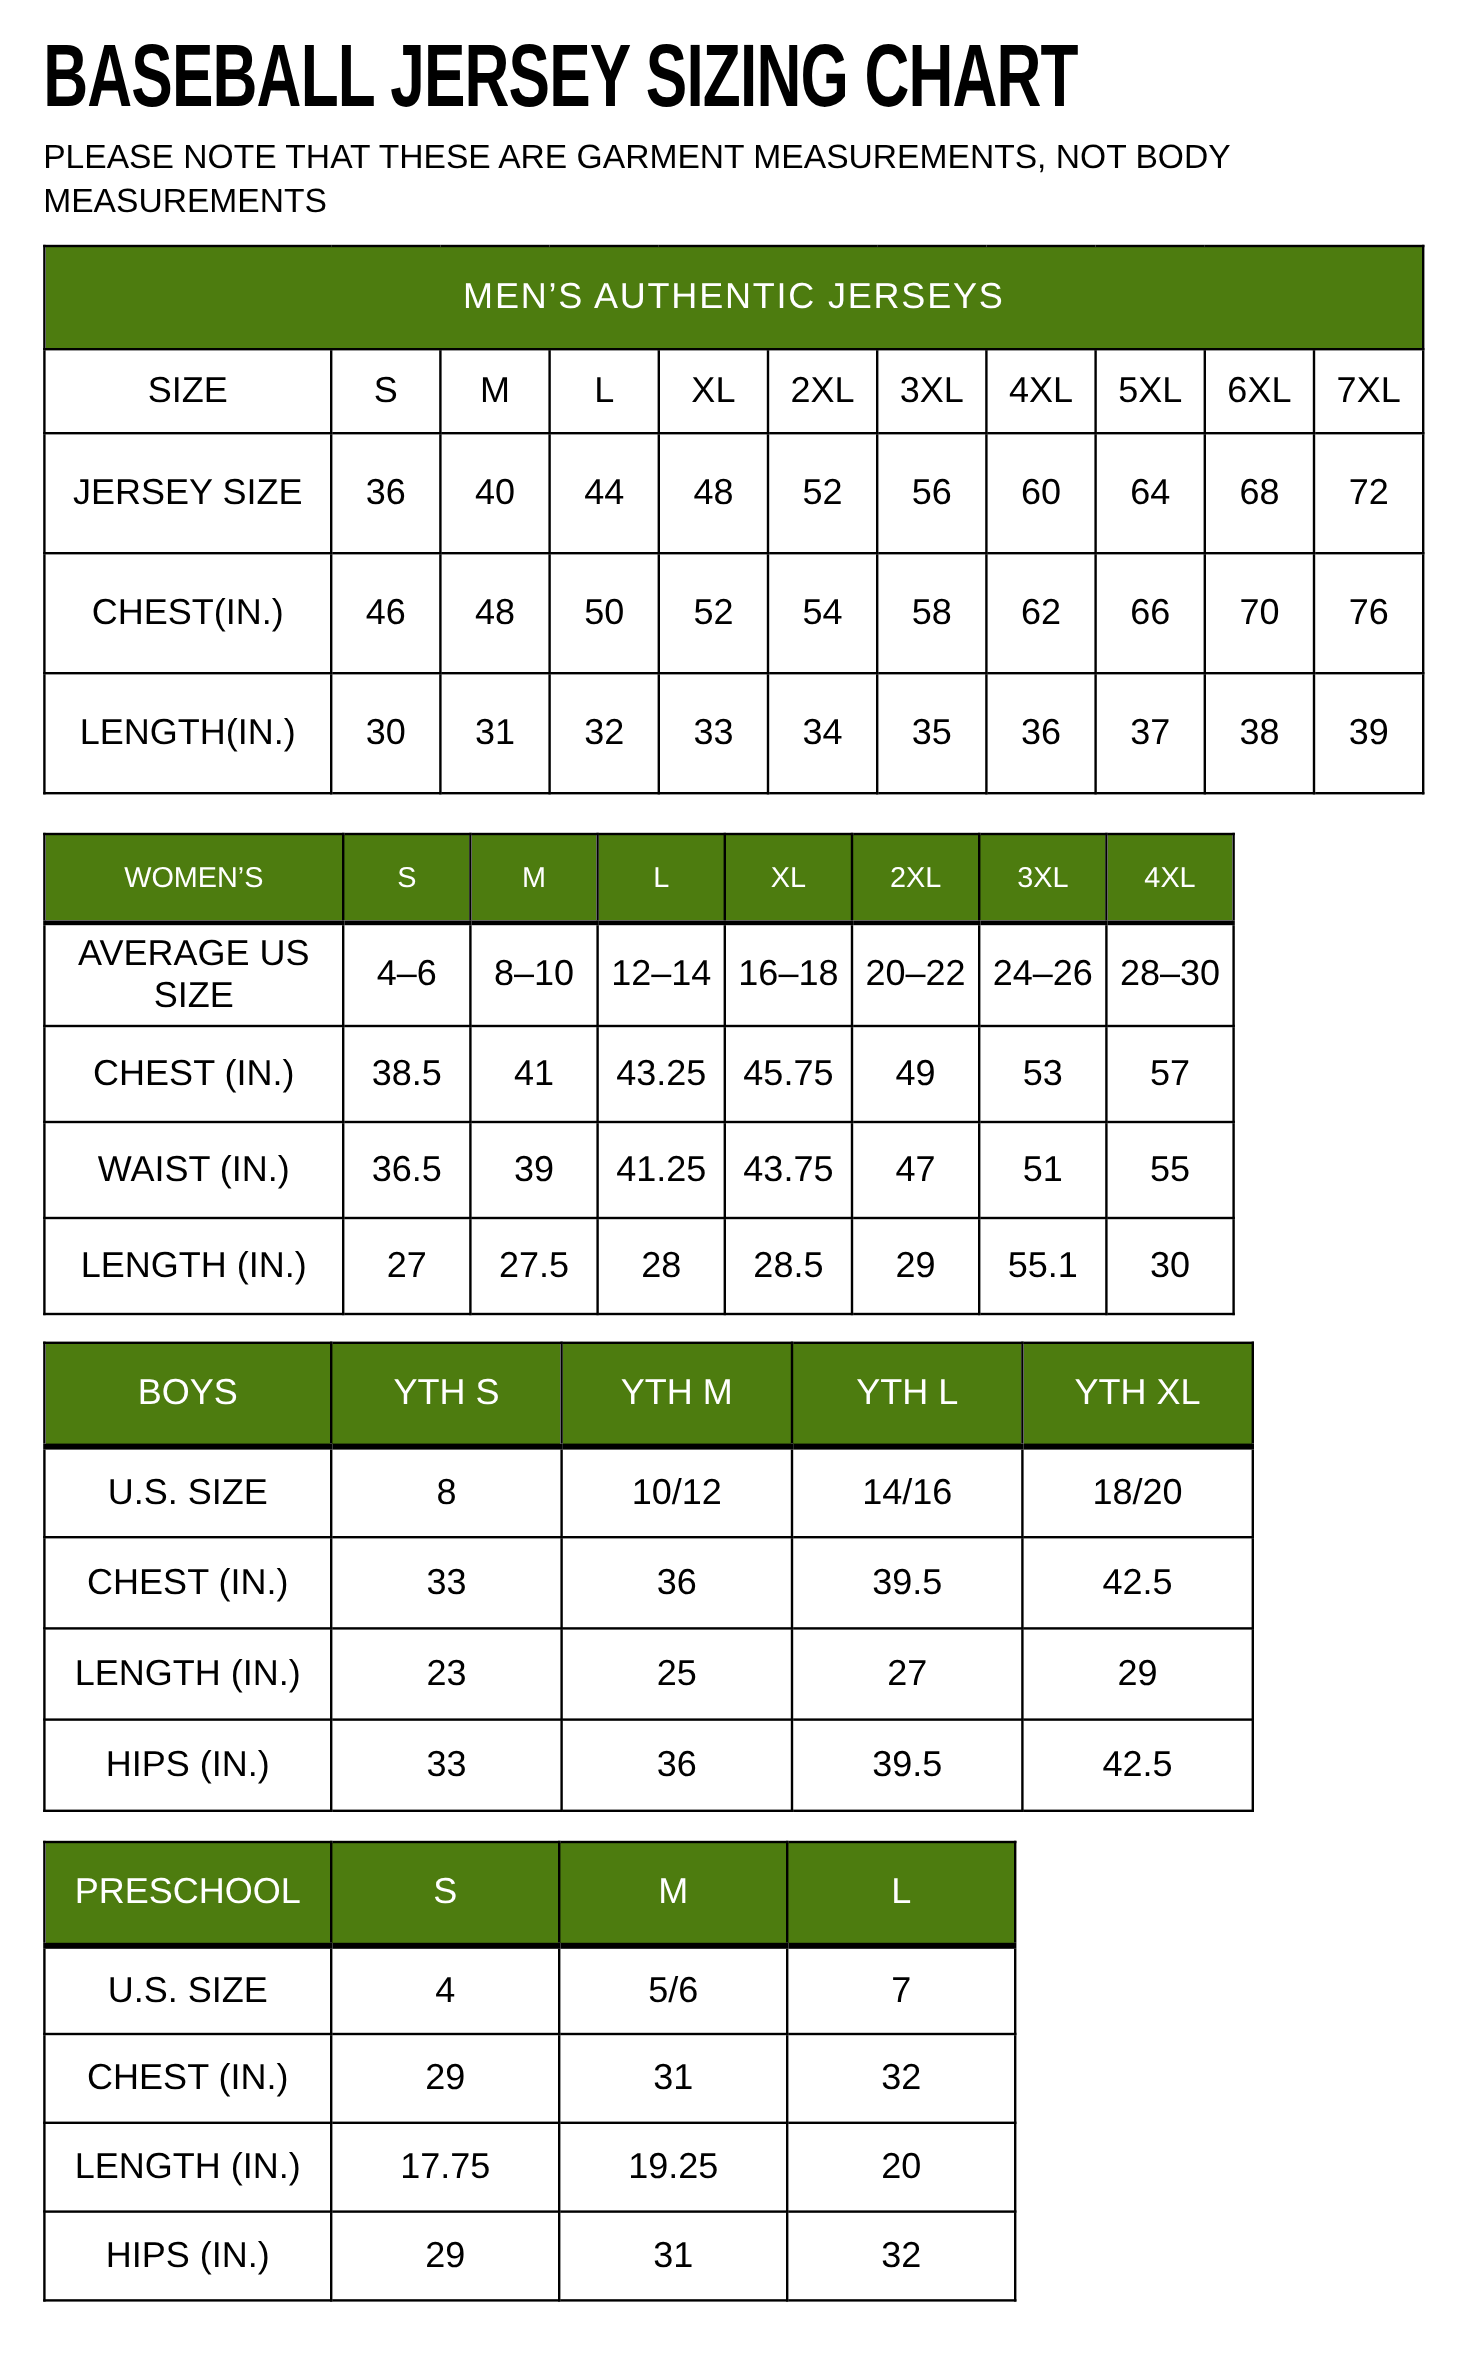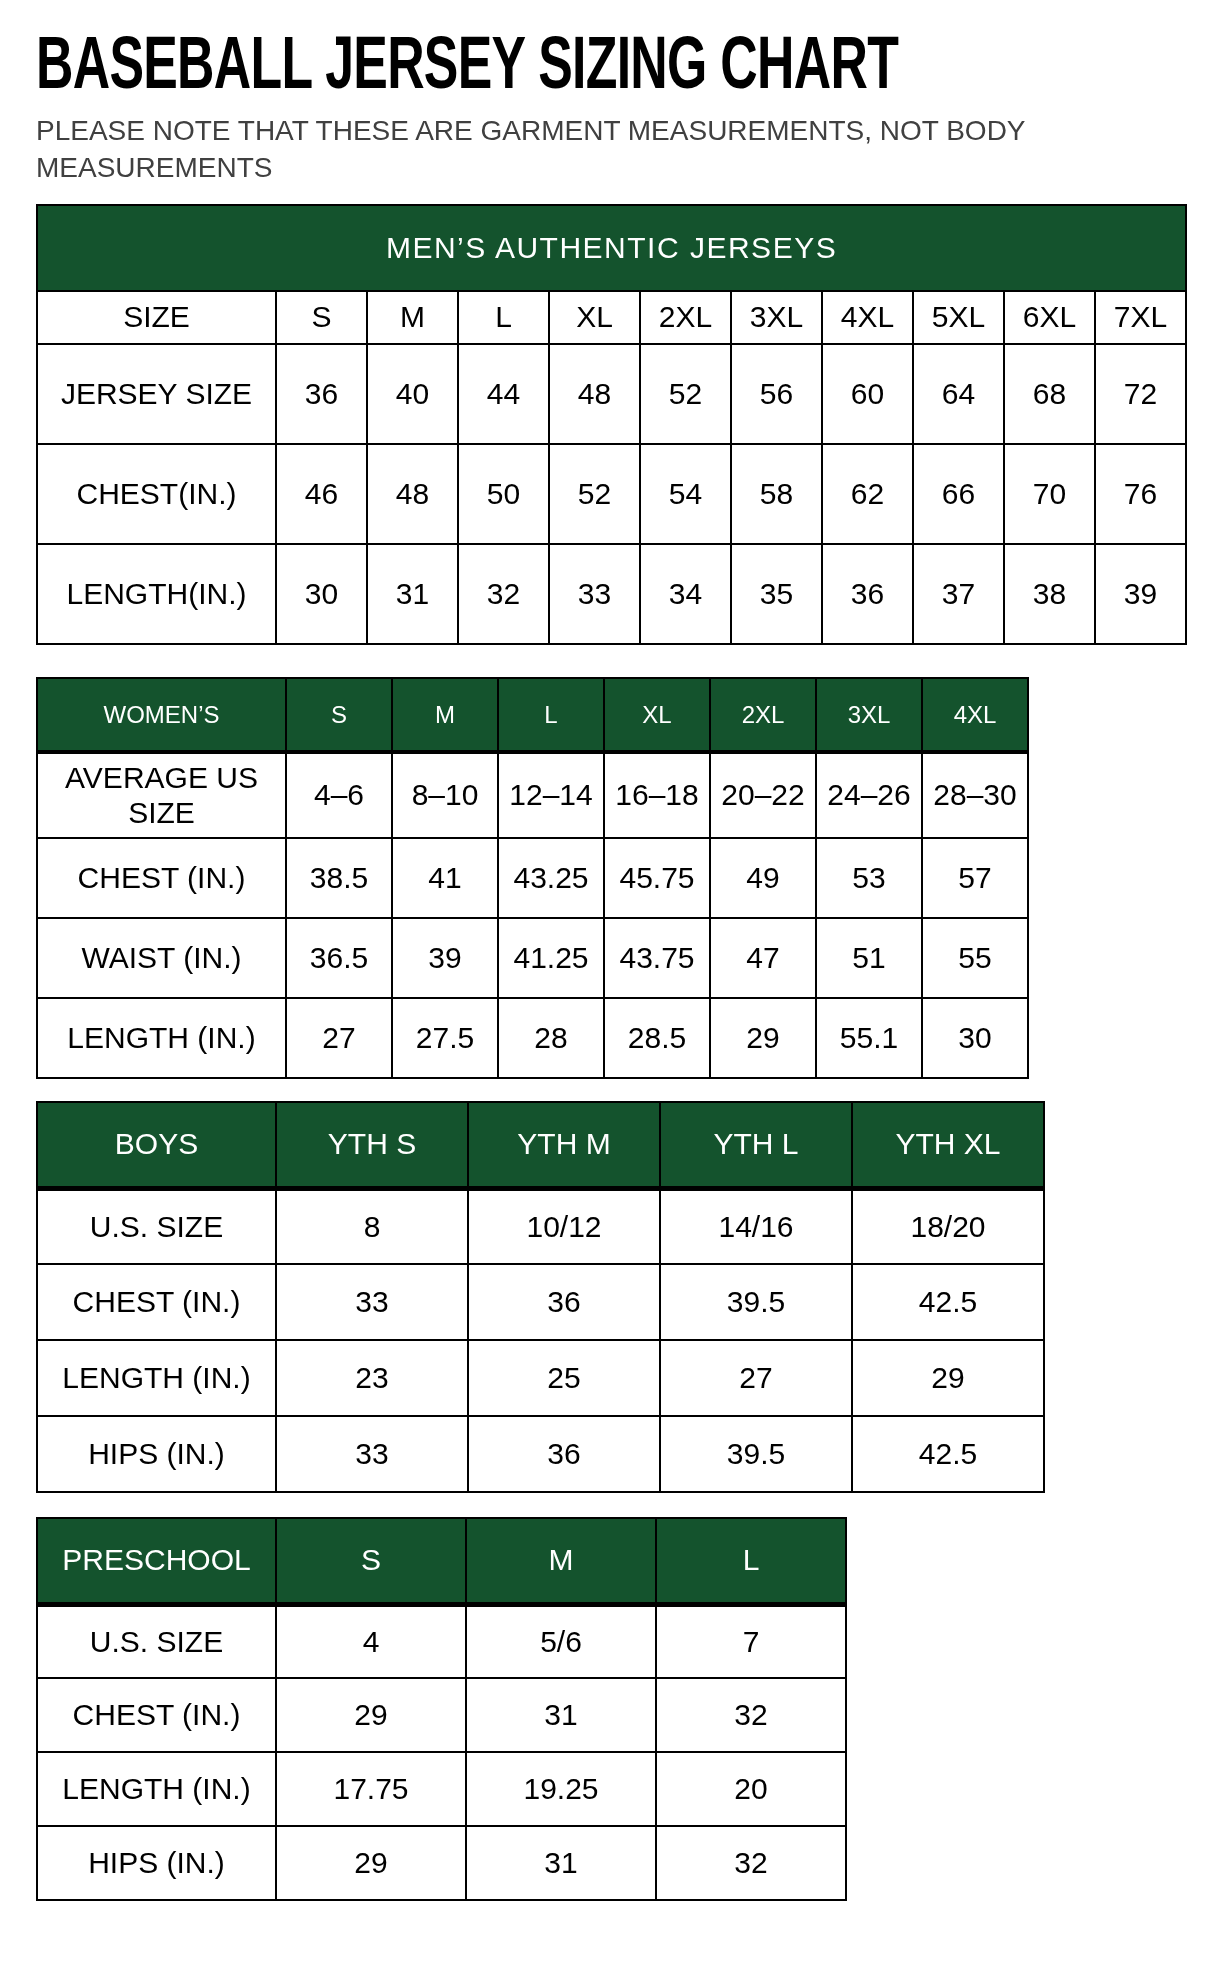--- a/index.html
+++ b/index.html
@@ -27,21 +27,21 @@
     letter-spacing: -1px;
     white-space: nowrap;
     display: inline-block;
     transform: scaleX(0.70);
     transform-origin: left center;
   }
 
   
   .note { margin-top: 12px; }
   .note div, .footnote {
-    color: #404040;
+    color: #000000;
     font-size: 28px;
     line-height: 37px;
     letter-spacing: 0px;
   }
   .footnote { margin-top: 18px; white-space: nowrap; }
 
   
   table.tbl {
     border-collapse: collapse;
     table-layout: fixed;
@@ -50,32 +50,32 @@
   table.tbl td {
     border: 2px solid #000;
     text-align: center;
     vertical-align: middle;
     font-size: 30px;
     line-height: 1.15;
     padding: 0 4px;
     overflow: hidden;
   }
   .gband {
-    background: #14532d;
+    background: #4d7c0f;
     color: #ffffff;
   }
   td.banner {
     font-size: 33px;
     letter-spacing: 1.5px;
   }
 
   
   .mens { width: 1150px; margin-top: 18px; }
   .mens tr:nth-child(1) td { height: 86px; }
-  .mens tr:nth-child(2) td { height: 53px; }
+  .mens tr:nth-child(2) td { height: 70px; }
   .mens tr:nth-child(n+3) td { height: 100px; }
 
   
   .womens { width: 992px; margin-top: 32px; }
   .womens tr:nth-child(1) td { height: 74px; border-bottom-width: 4px; font-size: 24px; }
   .womens tr:nth-child(2) td { height: 86px; }
   .womens tr:nth-child(n+3) td { height: 80px; }
 
   
   .boys { width: 1006px; margin-top: 22px; }

